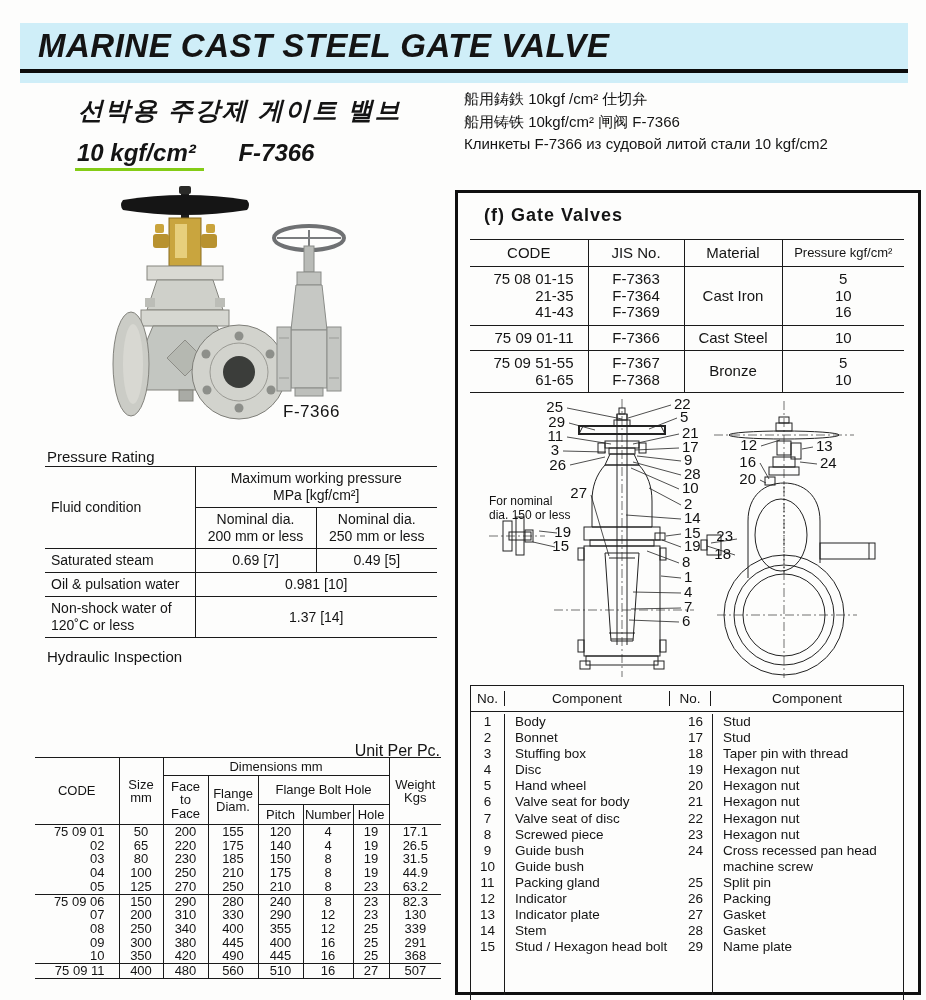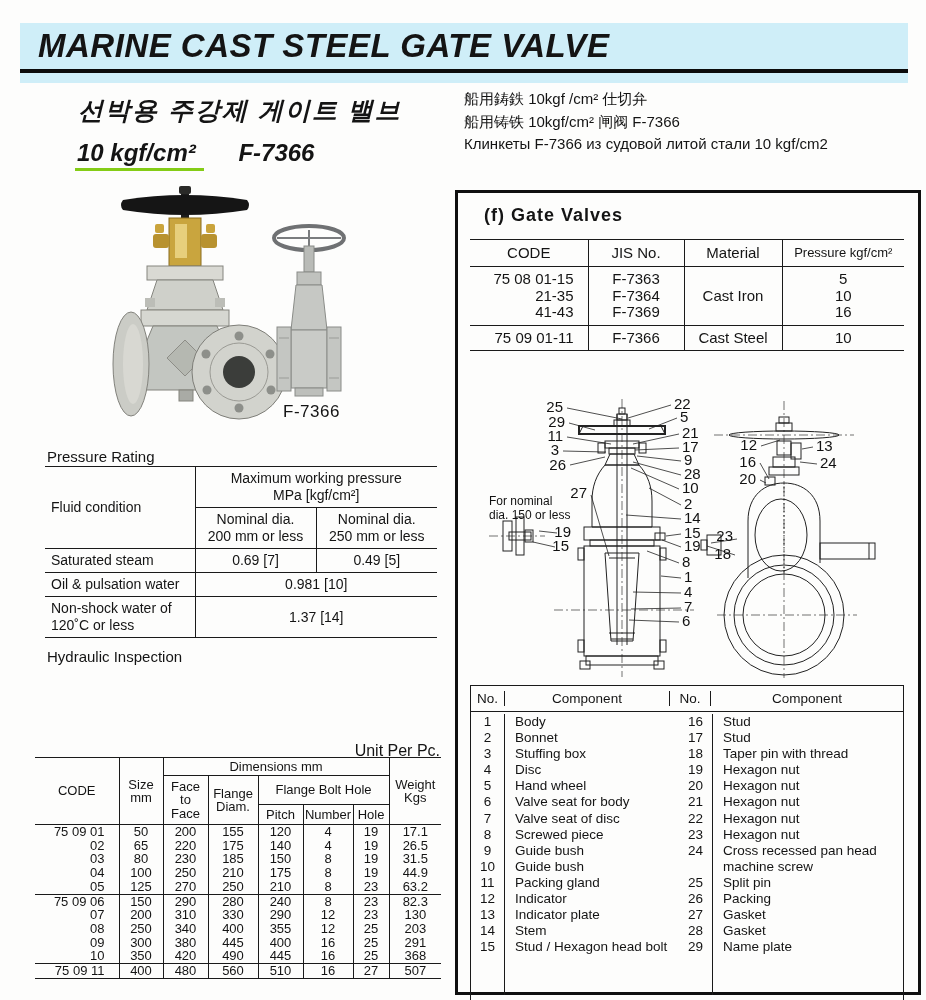--- a/index.html
+++ b/index.html
@@ -309,21 +309,21 @@
           <td>130</td>
         </tr>
         <tr>
           <td class="code-cell br">08</td>
           <td class="br">250</td>
           <td class="br">340</td>
           <td class="br">400</td>
           <td class="br">355</td>
           <td class="br">12</td>
           <td class="br">25</td>
-          <td>203</td>
+          <td>339</td>
         </tr>
         <tr>
           <td class="code-cell br">09</td>
           <td class="br">300</td>
           <td class="br">380</td>
           <td class="br">445</td>
           <td class="br">400</td>
           <td class="br">16</td>
           <td class="br">25</td>
           <td>291</td>
@@ -394,20 +394,37 @@
             <td class="bb br codes">
               <div>75 09 01-11</div>
             </td>
             <td class="bb br">
               <div>F-7366</div>
             </td>
             <td class="bb br">
               <div>Cast Steel</div>
             </td>
             <td class="bb">
+              <div>10</div>
+            </td>
+          </tr>
+          <tr>
+            <td class="bb br codes">
+              <div>75 09 51-55</div>
+              <div>61-65</div>
+            </td>
+            <td class="bb br">
+              <div>F-7367</div>
+              <div>F-7368</div>
+            </td>
+            <td class="bb br">
+              <div>Bronze</div>
+            </td>
+            <td class="bb">
+              <div>5</div>
               <div>10</div>
             </td>
           </tr>
         </tbody>
     </table>
 
     <svg class="diagram-svg" width="452" height="292" viewBox="0 0 452 292">
       <g>
         <line class="dia-center" x1="163" y1="6" x2="163" y2="284"></line>
         <line class="dia-center" x1="95" y1="217" x2="235" y2="217"></line>

